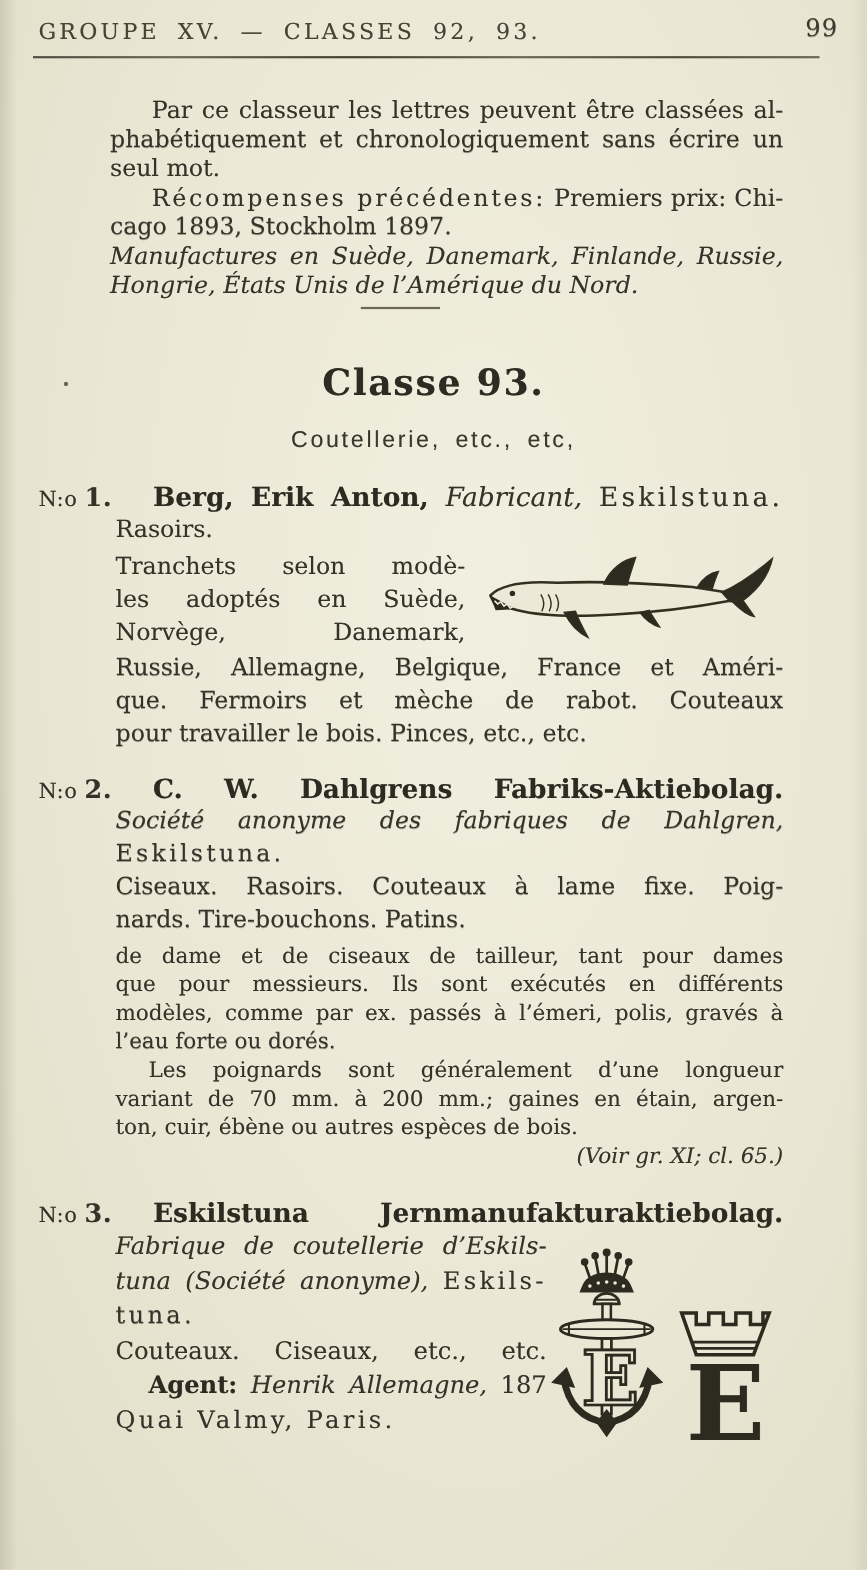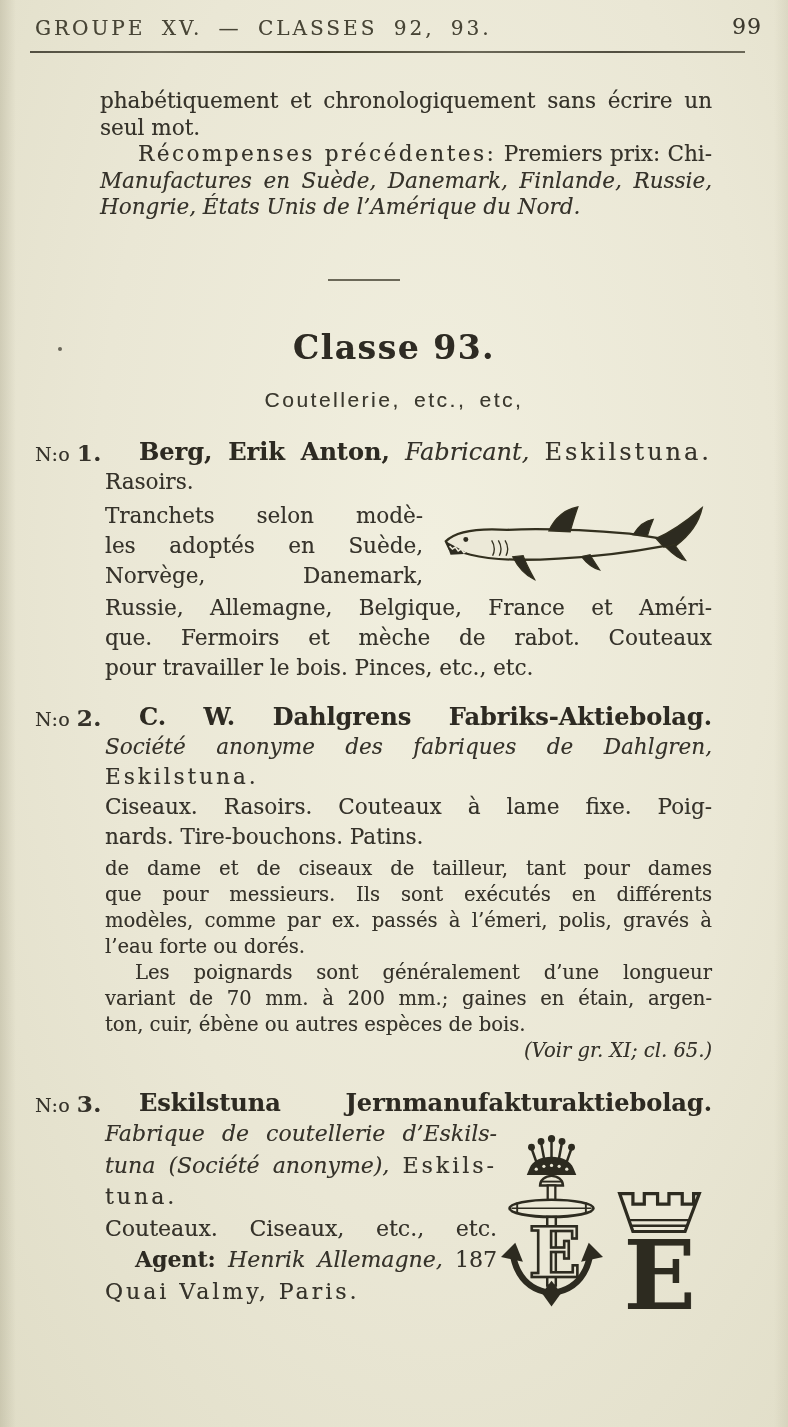--- a/index.html
+++ b/index.html
@@ -77,23 +77,25 @@
 
 <div class="page">
 
   <div class="hdr">
     <div class="hdr-title">GROUPE XV. — CLASSES 92, 93.</div>
     <div class="pageno">99</div>
   </div>
   <div class="rule"></div>
 
   <section class="intro">
+    <div class="ln ind">Par ce classeur les lettres peuvent être classées al-</div>
     <div class="ln">phabétiquement et chronologiquement sans écrire un</div>
     <div class="ln-end">seul mot.</div>
     <div class="ln ind"><span class="sp2">Récompenses précédentes:</span> <span>Premiers prix: Chi-</span></div>
+    <div class="ln-end">cago 1893, Stockholm 1897.</div>
     <div class="ln it">Manufactures en Suède, Danemark, Finlande, Russie,</div>
     <div class="ln-end it">Hongrie, États Unis de l’Amérique du Nord.</div>
   </section>
 
   <div class="divider"></div>
   <div class="speck"></div>
 
   <h1 class="classe-title">Classe 93.</h1>
   <h2 class="classe-sub">Coutellerie, etc., etc,</h2>
 

